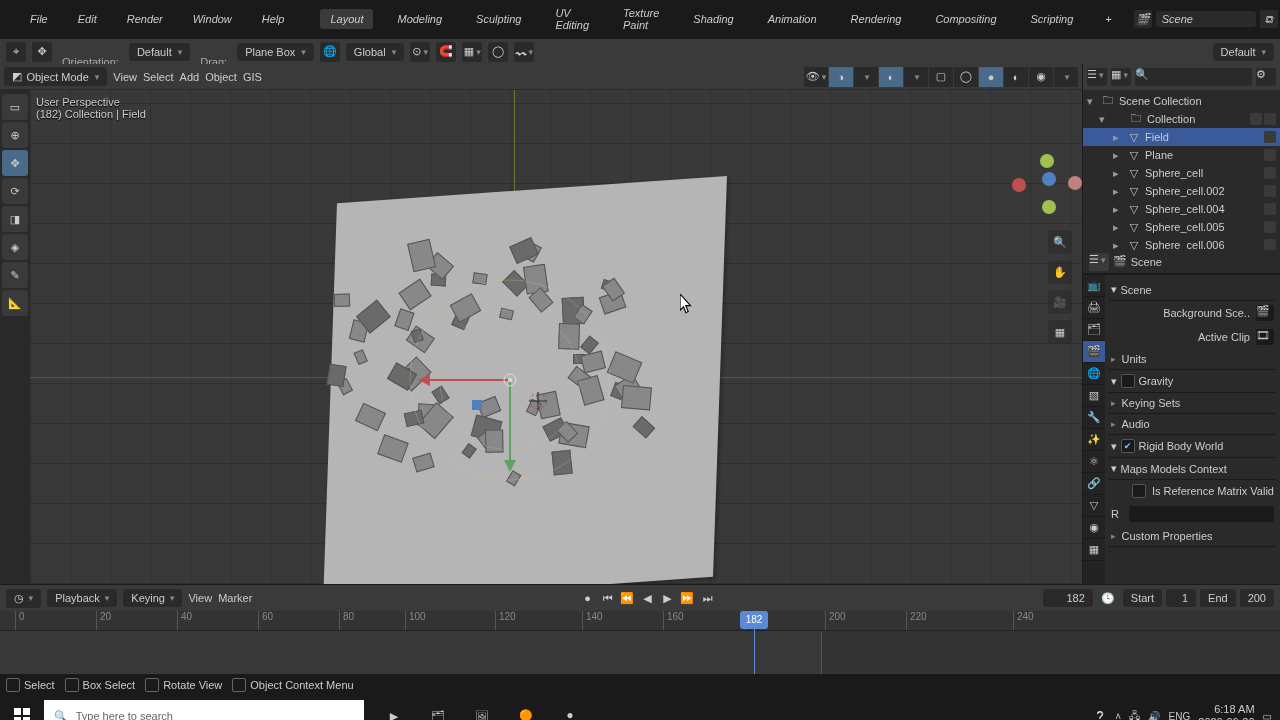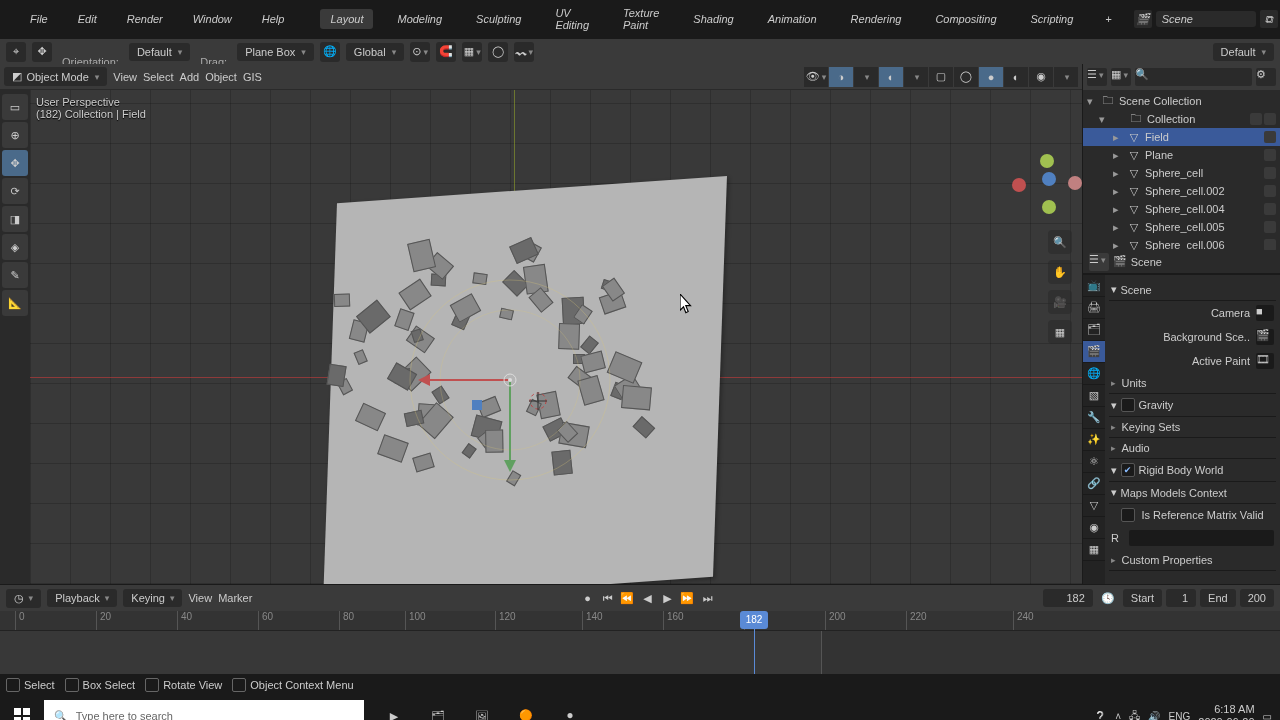--- a/index.html
+++ b/index.html
@@ -400,29 +400,25 @@
         <div class="ptab">▽</div>
         <div class="ptab">◉</div>
         <div class="ptab">▦</div>
       </div>
       <div class="body">
         <div class="section">
             <span>▾</span>
             <span>Scene</span>
           </div>
         <div class="row">
-            <span>Camera</span>
-            <div class="field">■</div>
-          </div>
-        <div class="row">
             <span>Background Sce..</span>
             <div class="field">🎬</div>
           </div>
         <div class="row">
-            <span>Active Paint</span>
+            <span>Active Clip</span>
             <div class="field">🎞</div>
           </div>
         <div class="section caret-r">
             <span>Units</span>
           </div>
         <div class="section">
             <span>▾</span>
             <span class="chk"></span>
             <span>Gravity</span>
           </div>
@@ -434,21 +430,21 @@
           </div>
         <div class="section">
             <span>▾</span>
             <span class="chk on"></span>
             <span>Rigid Body World</span>
           </div>
         <div class="section">
             <span>▾</span>
             <span>Maps Models Context</span>
           </div>
-        <div class="row" style="justify-content:center;">
+        <div class="row" style="justify-content:flex-end;">
             <span class="chk"></span>
             <span>Is Reference Matrix Valid</span>
           </div>
         <div class="row" style="justify-content:flex-start;">
             <span>R</span>
             <div style="flex:1;height:16px;background:#1a1a1a;margin-left:4px;border-radius:2px"></div>
           </div>
         <div class="section caret-r">
             <span>Custom Properties</span>
           </div>

